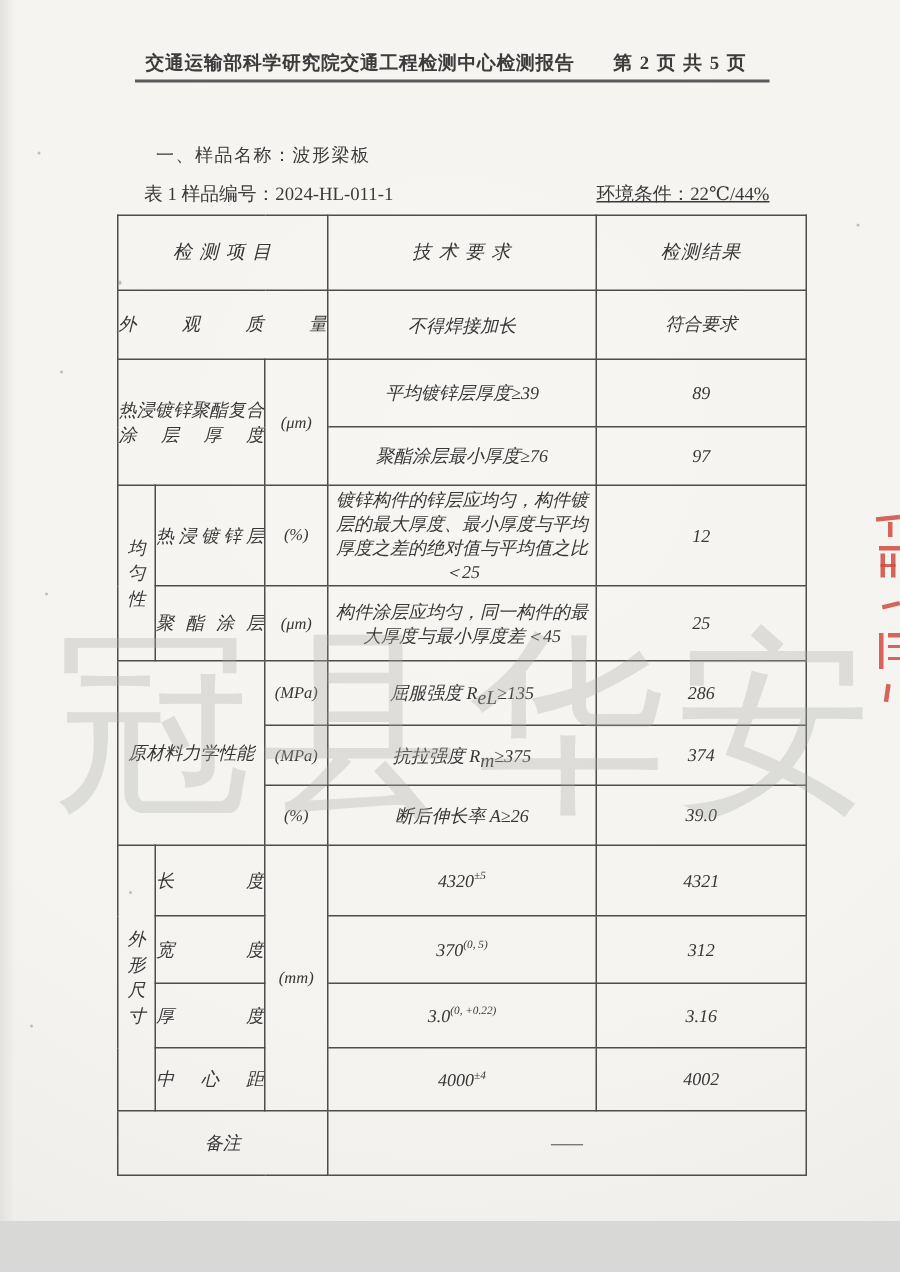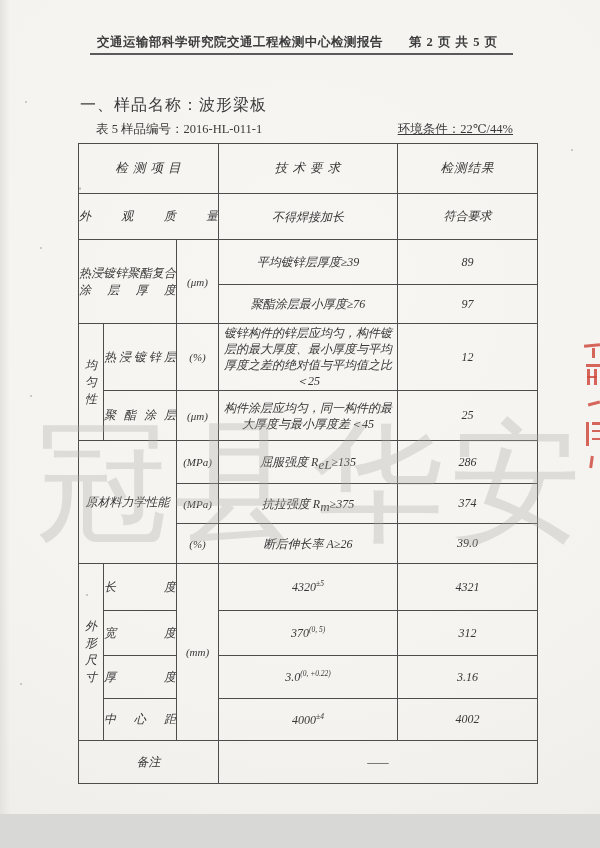--- a/index.html
+++ b/index.html
@@ -26,22 +26,22 @@
   }
   .page-info{
     position:absolute;right:102px;top:34px;
     font-size:12.5px;font-weight:bold;color:#3c3c3c;letter-spacing:1px;
   }
   .header-rule{
     position:absolute;left:90px;top:53px;width:423px;height:1.5px;
     background:#5a5a5a;
   }
   .section-title{
-    position:absolute;left:80px;top:95px;
-    font-size:16px;color:#3a3a3a;letter-spacing:1px;
+    position:absolute;left:104px;top:95px;
+    font-size:12px;color:#3a3a3a;letter-spacing:1px;
   }
   .table-caption{
     position:absolute;left:96px;top:121px;
     font-size:12.5px;color:#3a3a3a;
   }
   .env-condition{
     position:absolute;right:87px;top:121px;
     font-size:12.5px;color:#3a3a3a;text-decoration:underline;
   }
   
@@ -95,21 +95,21 @@
 <body>
 
 <div class="page">
   <div class="edge-shadow"></div>
 
   <div class="report-title">交通运输部科学研究院交通工程检测中心检测报告</div>
   <div class="page-info">第 2 页 共 5 页</div>
   <div class="header-rule"></div>
 
   <div class="section-title">一、样品名称：波形梁板</div>
-  <div class="table-caption">表 5 样品编号：2016-HL-011-1</div>
+  <div class="table-caption">表 1 样品编号：2024-HL-011-1</div>
   <div class="env-condition">环境条件：22℃/44%</div>
 
   <table class="report">
     <colgroup>
       <col style="width:25px">
         <col style="width:73px">
         <col style="width:42px">
       <col style="width:179px">
         <col style="width:140px">
     </colgroup>

